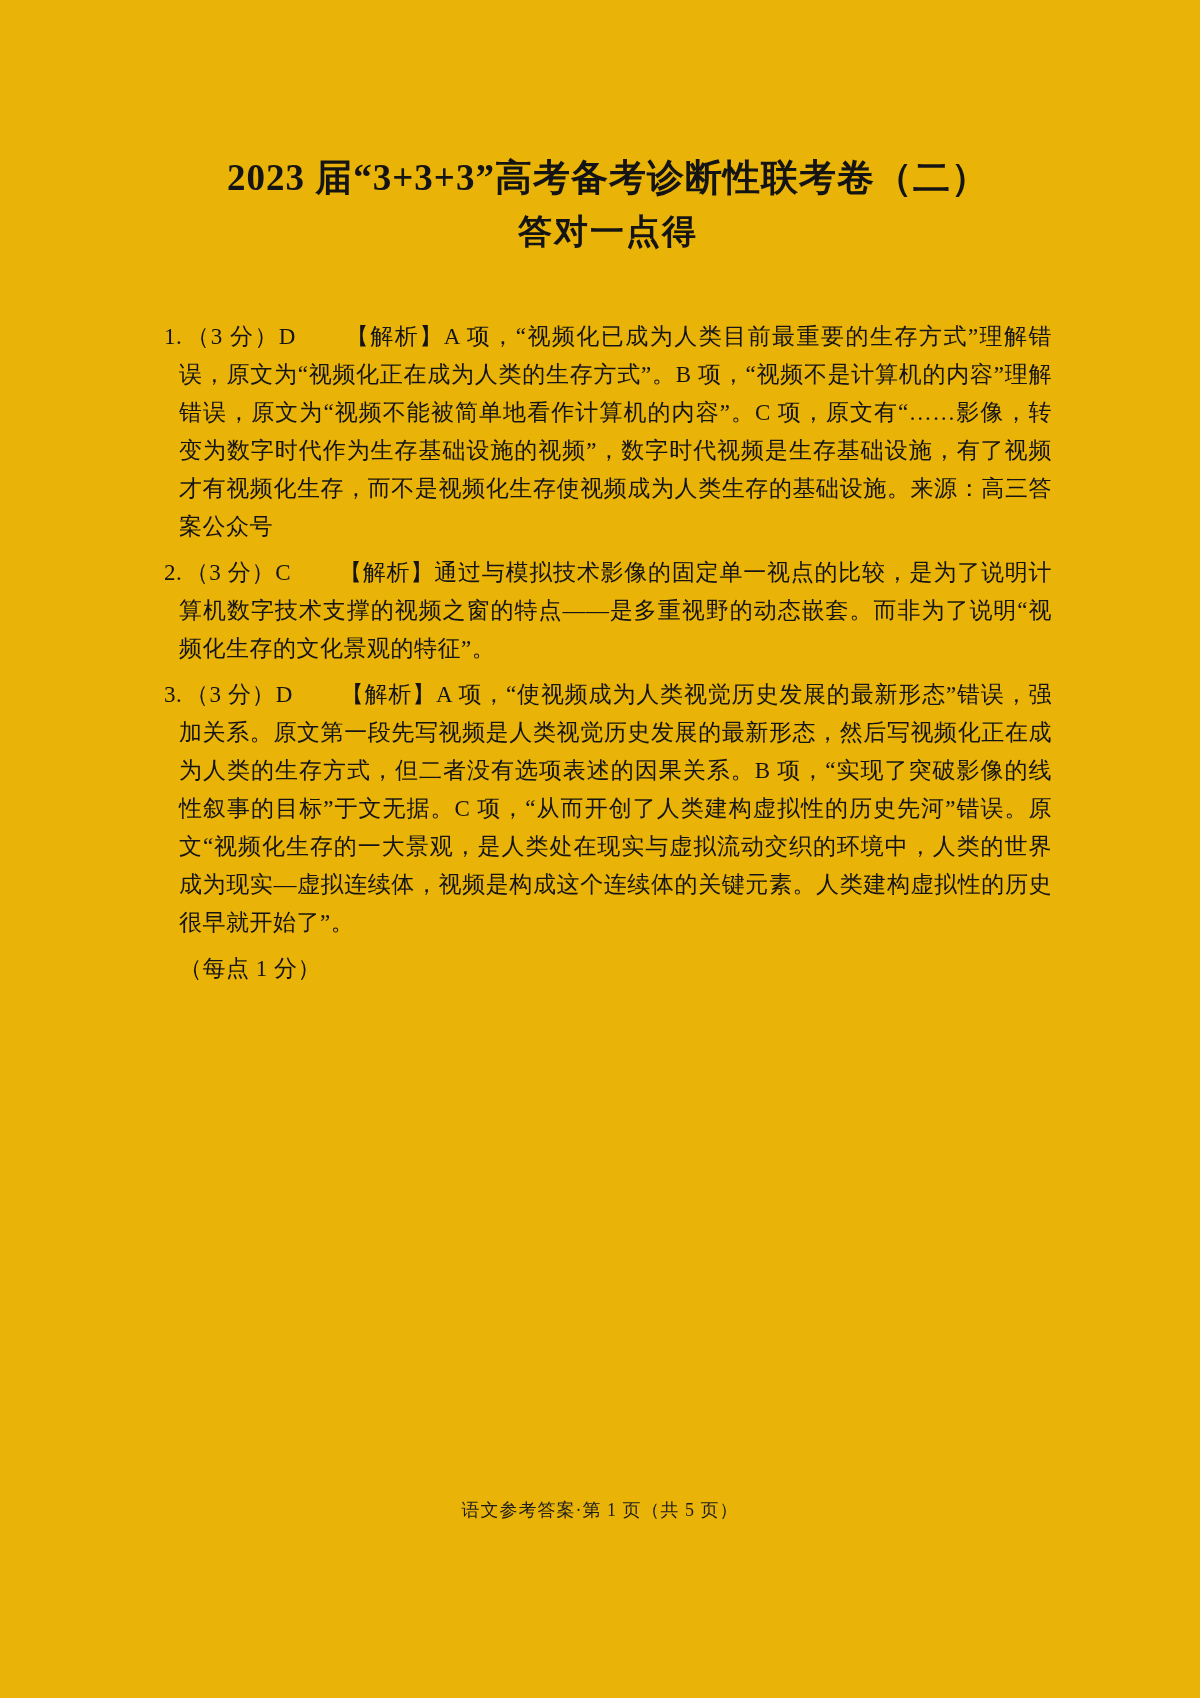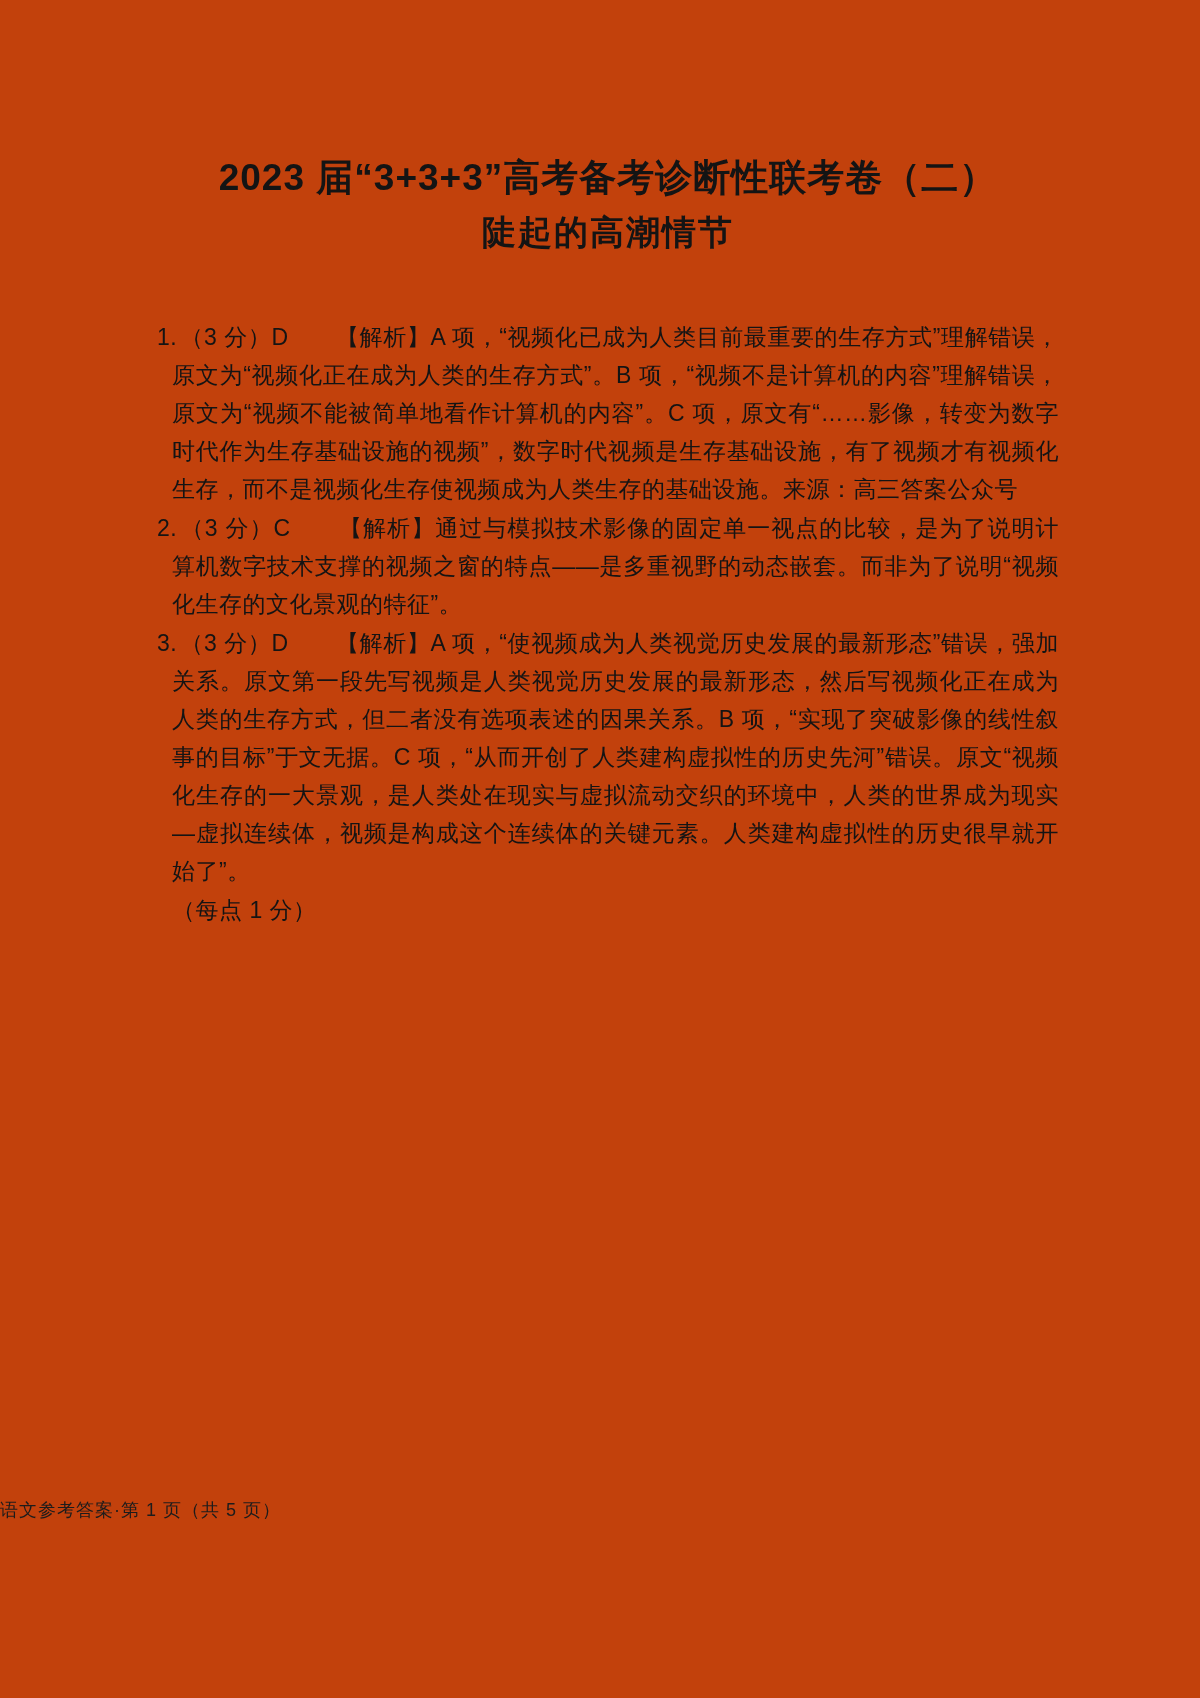--- a/index.html
+++ b/index.html
@@ -5,23 +5,23 @@
   html, body {
     margin: 0;
     padding: 0;
     background: #ffffff;
   }
   .page {
     position: relative;
     width: 1200px;
     height: 1698px;
     box-sizing: border-box;
-    background: #c2410c;
+    background: #eab308;
     color: #141414;
-    font-family: Liberation Sans, sans-serif;
+    font-family: Liberation Serif, serif;
     font-size: 23px;
     line-height: 38px;
     padding: 150px 140px 0 156px;
     overflow: hidden;
   }
   .title {
     margin: 0;
     font-size: 37px;
     line-height: 56px;
     font-weight: bold;
@@ -34,21 +34,21 @@
     font-size: 34px;
     line-height: 52px;
     font-weight: bold;
     text-align: center;
     letter-spacing: 2px;
   }
   .answers {
     margin-top: 60px;
   }
   .answers p {
-    margin: 1px;
+    margin: 8px;
     text-align: justify;
     letter-spacing: 0.5px;
   }
   
   .p-hang {
     padding-left: 15px;
     text-indent: -15px;
   }
   .num {
     padding-right: 3px;
@@ -59,33 +59,33 @@
   }
   
   .p-cont {
     padding-left: 15px;
   }
   .footer {
     position: absolute;
     left: 0;
     right: 0;
     top: 1496px;
-    text-align: left;
+    text-align: center;
     font-size: 18px;
     line-height: 28px;
     letter-spacing: 1px;
     color: #1c1c1c;
   }
 </style>
 </head>
 <body>
 
 <div class="page">
   <h1 class="title">2023 届“3+3+3”高考备考诊断性联考卷（二）</h1>
-  <h2 class="subtitle">陡起的高潮情节</h2>
+  <h2 class="subtitle">答对一点得</h2>
 
   <div class="answers">
       <div class="item">
         <p class="p-hang"><span class="num">1.</span>（3 分）D　　【解析】A 项，“视频化已成为人类目前最重要的生存方式”理解错误，原文为“视频化正在成为人类的生存方式”。B 项，“视频不是计算机的内容”理解错误，原文为“视频不能被简单地看作计算机的内容”。C 项，原文有“……影像，转变为数字时代作为生存基础设施的视频”，数字时代视频是生存基础设施，有了视频才有视频化生存，而不是视频化生存使视频成为人类生存的基础设施。来源：高三答案公众号</p>
       </div>
       <div class="item">
         <p class="p-hang"><span class="num">2.</span>（3 分）C　　【解析】通过与模拟技术影像的固定单一视点的比较，是为了说明计算机数字技术支撑的视频之窗的特点——是多重视野的动态嵌套。而非为了说明“视频化生存的文化景观的特征”。</p>
       </div>
       <div class="item">
         <p class="p-hang"><span class="num">3.</span>（3 分）D　　【解析】A 项，“使视频成为人类视觉历史发展的最新形态”错误，强加关系。原文第一段先写视频是人类视觉历史发展的最新形态，然后写视频化正在成为人类的生存方式，但二者没有选项表述的因果关系。B 项，“实现了突破影像的线性叙事的目标”于文无据。C 项，“从而开创了人类建构虚拟性的历史先河”错误。原文“视频化生存的一大景观，是人类处在现实与虚拟流动交织的环境中，人类的世界成为现实—虚拟连续体，视频是构成这个连续体的关键元素。人类建构虚拟性的历史很早就开始了”。</p>

